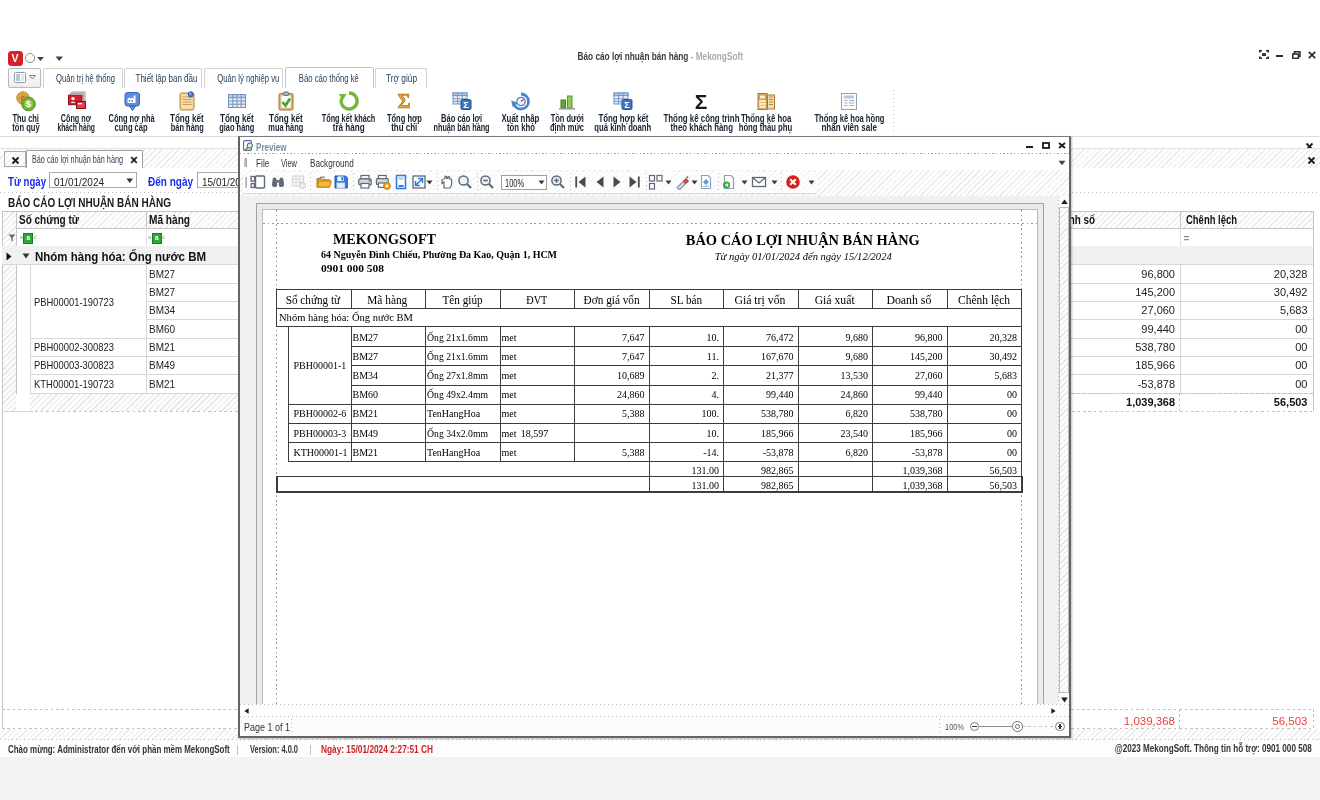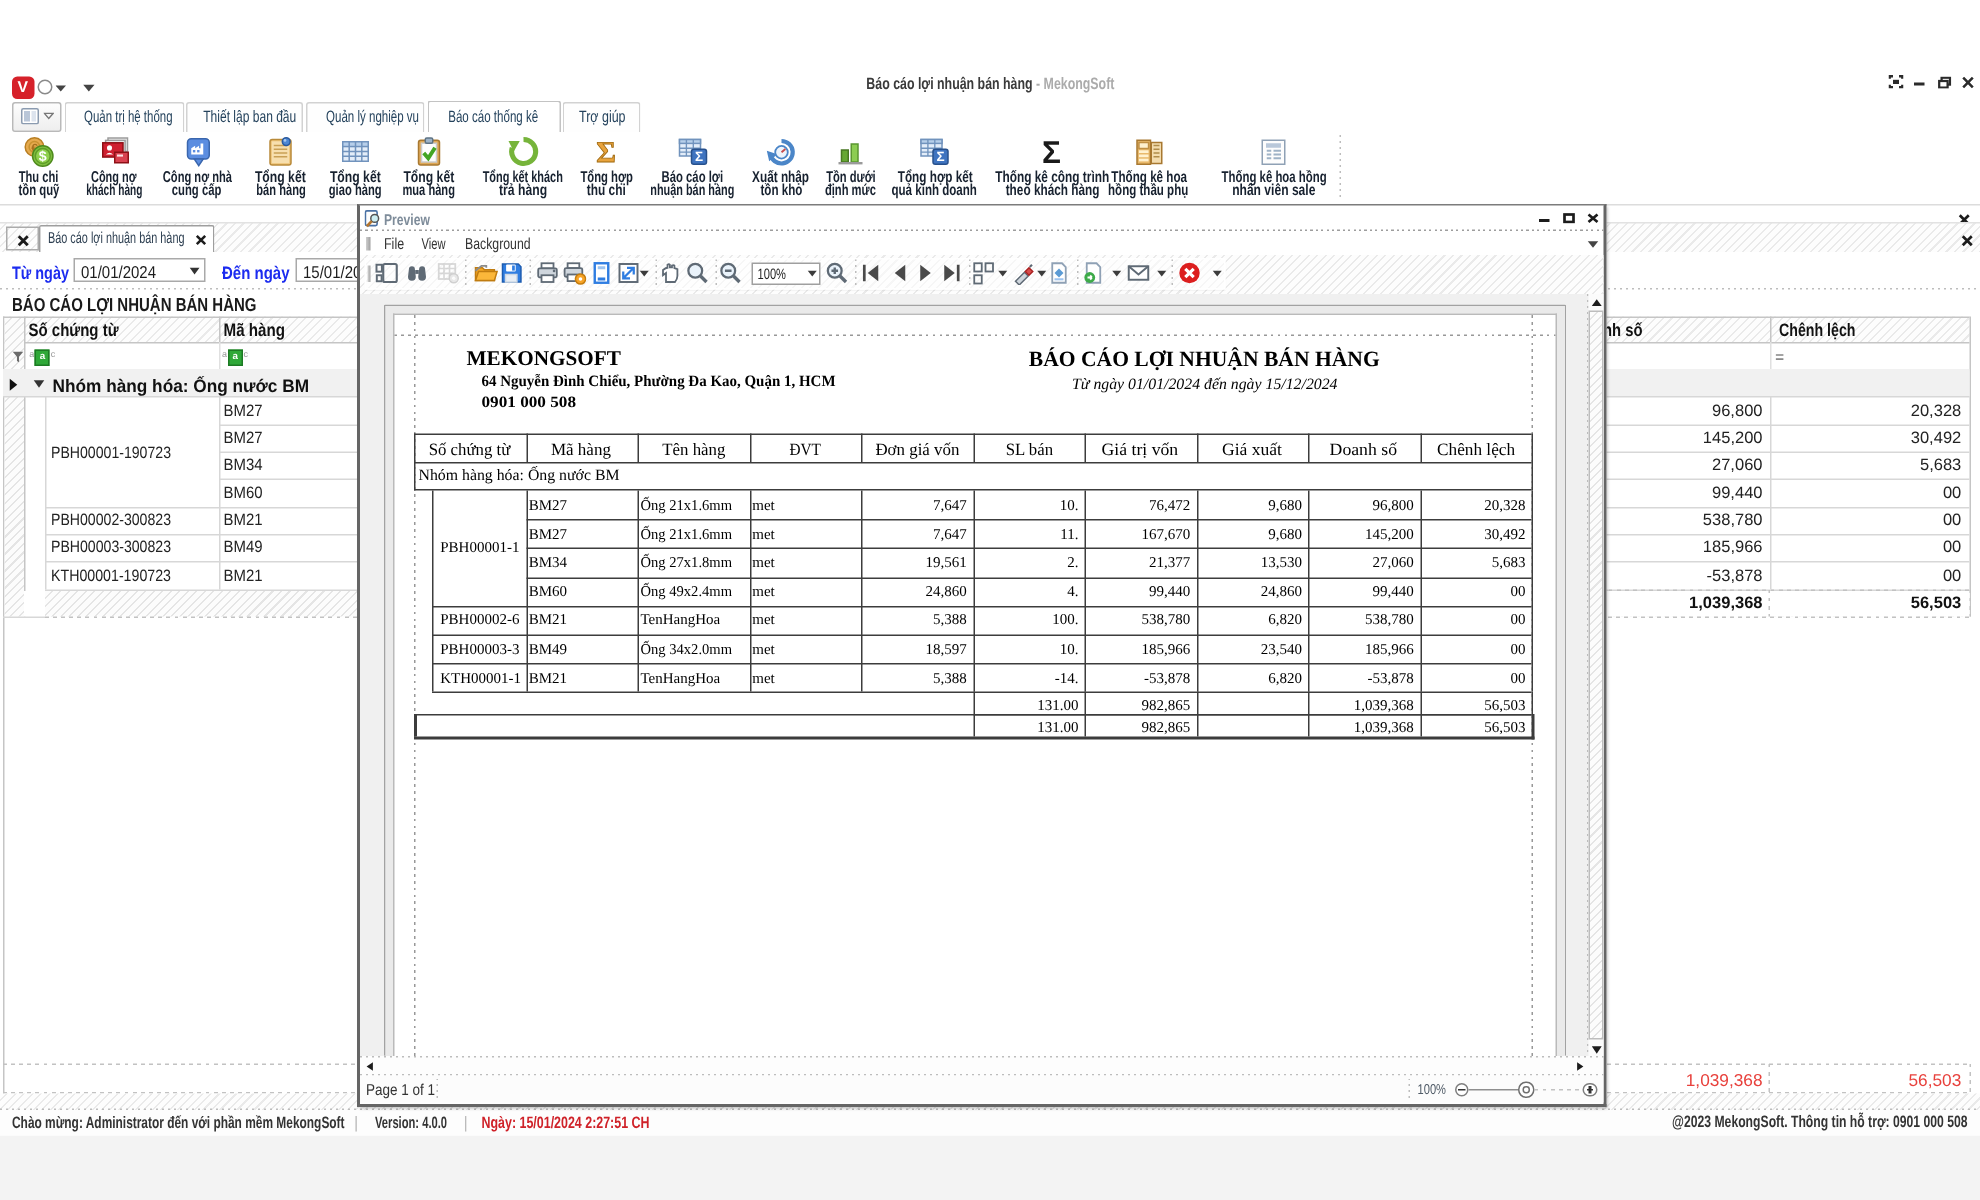--- a/index.html
+++ b/index.html
@@ -484,42 +484,42 @@
   </svg>
 <svg class="abs" style="left:807.5px;top:179.5px" width="7" height="5">
     <path d="M0.5 0.5 L6.5 0.5 L3.5 4.4 Z" fill="#3c3c3c"></path>
   </svg>
 <div class="abs" style="left:240.3px;top:195.8px;width:829.0px;height:508.59999999999997px;background:#f0f0f0"></div>
 <div class="abs" style="left:255.5px;top:202.5px;width:788px;height:501.9px;background:#eaeaea;border:1px solid #a2a2a2;border-bottom:none;border-radius:1px"></div>
 <div class="abs" style="left:261.5px;top:208.5px;width:776px;height:495.9px;background:#ffffff;border:1px solid #bababa;border-bottom:none"></div>
 <div class="abs mdv" style="left:276px;top:209.5px;width:1px;height:494.9px"></div>
 <div class="abs mdv" style="left:1021px;top:209.5px;width:1px;height:494.9px"></div>
 <div class="abs mdh" style="left:262.5px;top:222.8px;width:774px;height:1px"></div>
-<div class="abs" style="left:311px;top:231.0px;font:700 14px 'Liberation Serif',serif;color:#000;white-space:nowrap;line-height:17px;"><span style="display:inline-block;transform:scaleX(1.0108);transform-origin:left center;white-space:nowrap">MEKONGSOFT</span></div>
+<div class="abs" style="left:333px;top:231.0px;font:700 14px 'Liberation Serif',serif;color:#000;white-space:nowrap;line-height:17px;"><span style="display:inline-block;transform:scaleX(1.0108);transform-origin:left center;white-space:nowrap">MEKONGSOFT</span></div>
 <div class="abs" style="left:320.5px;top:248.4px;font:700 10.5px 'Liberation Serif',serif;color:#000;white-space:nowrap;line-height:13.5px;"><span style="display:inline-block;transform:scaleX(0.9501);transform-origin:left center;white-space:nowrap">64 Nguyễn Đình Chiểu, Phường Đa Kao, Quận 1, HCM</span></div>
 <div class="abs" style="left:320.5px;top:261.8px;font:700 10.5px 'Liberation Serif',serif;color:#000;white-space:nowrap;line-height:13.5px;"><span style="display:inline-block;transform:scaleX(1.0909);transform-origin:left center;white-space:nowrap">0901 000 508</span></div>
 <div class="abs" style="left:553px;top:231.5px;width:500px;text-align:center;font:700 14.5px 'Liberation Serif',serif;color:#000;white-space:nowrap;line-height:17.5px;"><span style="display:inline-block;transform:scaleX(0.9930);transform-origin:center center;white-space:nowrap">BÁO CÁO LỢI NHUẬN BÁN HÀNG</span></div>
 <div class="abs" style="left:553px;top:249.5px;width:500px;text-align:center;font:italic 10.5px 'Liberation Serif',serif;color:#000;white-space:nowrap;line-height:13.5px;"><span style="display:inline-block;transform:scaleX(1.0037);transform-origin:center center;white-space:nowrap">Từ ngày 01/01/2024 đến ngày 15/12/2024</span></div>
 <div class="abs" style="left:276px;top:288.5px;width:745px;height:1px;background:#3c3c3c"></div>
 <div class="abs" style="left:276px;top:308.3px;width:745px;height:1px;background:#3c3c3c"></div>
 <div class="abs" style="left:276px;top:326.4px;width:745px;height:1px;background:#3c3c3c"></div>
 <div class="abs" style="left:276px;top:288.5px;width:1px;height:38.5px;background:#3c3c3c"></div>
 <div class="abs" style="left:1021px;top:288.5px;width:1px;height:38.5px;background:#3c3c3c"></div>
 <div class="abs" style="left:350.5px;top:288.5px;width:1px;height:19.80000000000001px;background:#3c3c3c"></div>
 <div class="abs" style="left:425px;top:288.5px;width:1px;height:19.80000000000001px;background:#3c3c3c"></div>
 <div class="abs" style="left:499.5px;top:288.5px;width:1px;height:19.80000000000001px;background:#3c3c3c"></div>
 <div class="abs" style="left:574px;top:288.5px;width:1px;height:19.80000000000001px;background:#3c3c3c"></div>
 <div class="abs" style="left:648.5px;top:288.5px;width:1px;height:19.80000000000001px;background:#3c3c3c"></div>
 <div class="abs" style="left:723px;top:288.5px;width:1px;height:19.80000000000001px;background:#3c3c3c"></div>
 <div class="abs" style="left:797.5px;top:288.5px;width:1px;height:19.80000000000001px;background:#3c3c3c"></div>
 <div class="abs" style="left:872px;top:288.5px;width:1px;height:19.80000000000001px;background:#3c3c3c"></div>
 <div class="abs" style="left:946.5px;top:288.5px;width:1px;height:19.80000000000001px;background:#3c3c3c"></div>
 <div class="abs" style="left:63.25px;top:292.6px;width:500px;text-align:center;font:11.5px 'Liberation Serif',serif;color:#000;white-space:nowrap;line-height:14.5px;"><span style="display:inline-block;transform:scaleX(0.9730);transform-origin:center center;white-space:nowrap">Số chứng từ</span></div>
 <div class="abs" style="left:137.75px;top:292.6px;width:500px;text-align:center;font:11.5px 'Liberation Serif',serif;color:#000;white-space:nowrap;line-height:14.5px;"><span style="display:inline-block;transform:scaleX(0.9862);transform-origin:center center;white-space:nowrap">Mã hàng</span></div>
-<div class="abs" style="left:212.25px;top:292.6px;width:500px;text-align:center;font:11.5px 'Liberation Serif',serif;color:#000;white-space:nowrap;line-height:14.5px;"><span style="display:inline-block;transform:scaleX(0.9743);transform-origin:center center;white-space:nowrap">Tên hàng</span></div>
+<div class="abs" style="left:212.25px;top:292.6px;width:500px;text-align:center;font:11.5px 'Liberation Serif',serif;color:#000;white-space:nowrap;line-height:14.5px;"><span style="display:inline-block;transform:scaleX(0.9743);transform-origin:center center;white-space:nowrap">Tên giúp</span></div>
 <div class="abs" style="left:286.75px;top:292.6px;width:500px;text-align:center;font:11.5px 'Liberation Serif',serif;color:#000;white-space:nowrap;line-height:14.5px;"><span style="display:inline-block;transform:scaleX(0.8885);transform-origin:center center;white-space:nowrap">ĐVT</span></div>
 <div class="abs" style="left:361.25px;top:292.6px;width:500px;text-align:center;font:11.5px 'Liberation Serif',serif;color:#000;white-space:nowrap;line-height:14.5px;"><span style="display:inline-block;transform:scaleX(0.9793);transform-origin:center center;white-space:nowrap">Đơn giá vốn</span></div>
 <div class="abs" style="left:435.75px;top:292.6px;width:500px;text-align:center;font:11.5px 'Liberation Serif',serif;color:#000;white-space:nowrap;line-height:14.5px;"><span style="display:inline-block;transform:scaleX(0.9727);transform-origin:center center;white-space:nowrap">SL bán</span></div>
 <div class="abs" style="left:510.25px;top:292.6px;width:500px;text-align:center;font:11.5px 'Liberation Serif',serif;color:#000;white-space:nowrap;line-height:14.5px;"><span style="display:inline-block;transform:scaleX(1.0236);transform-origin:center center;white-space:nowrap">Giá trị vốn</span></div>
 <div class="abs" style="left:584.75px;top:292.6px;width:500px;text-align:center;font:11.5px 'Liberation Serif',serif;color:#000;white-space:nowrap;line-height:14.5px;"><span style="display:inline-block;transform:scaleX(1.0184);transform-origin:center center;white-space:nowrap">Giá xuất</span></div>
 <div class="abs" style="left:659.25px;top:292.6px;width:500px;text-align:center;font:11.5px 'Liberation Serif',serif;color:#000;white-space:nowrap;line-height:14.5px;"><span style="display:inline-block;transform:scaleX(1.0283);transform-origin:center center;white-space:nowrap">Doanh số</span></div>
 <div class="abs" style="left:733.75px;top:292.6px;width:500px;text-align:center;font:11.5px 'Liberation Serif',serif;color:#000;white-space:nowrap;line-height:14.5px;"><span style="display:inline-block;transform:scaleX(0.9990);transform-origin:center center;white-space:nowrap">Chênh lệch</span></div>
 <div class="abs" style="left:278.5px;top:310.6px;font:10.5px 'Liberation Serif',serif;color:#000;white-space:nowrap;line-height:13.5px;"><span style="display:inline-block;transform:scaleX(1.0042);transform-origin:left center;white-space:nowrap">Nhóm hàng hóa: Ống nước BM</span></div>
 <div class="abs" style="left:287.9px;top:327.0px;width:1px;height:134.39999999999998px;background:#3c3c3c"></div>
 <div class="abs" style="left:1021px;top:327.0px;width:1px;height:134.39999999999998px;background:#3c3c3c"></div>
@@ -569,21 +569,21 @@
 <div class="abs" style="left:501.5px;top:349.8px;font:10px 'Liberation Serif',serif;color:#000;white-space:nowrap;line-height:13px;">met</div>
 <div class="abs" style="left:424.5px;top:349.8px;width:220px;text-align:right;font:10px 'Liberation Serif',serif;color:#000;white-space:nowrap;line-height:13px;">7,647</div>
 <div class="abs" style="left:499px;top:349.8px;width:220px;text-align:right;font:10px 'Liberation Serif',serif;color:#000;white-space:nowrap;line-height:13px;">11.</div>
 <div class="abs" style="left:573.5px;top:349.8px;width:220px;text-align:right;font:10px 'Liberation Serif',serif;color:#000;white-space:nowrap;line-height:13px;">167,670</div>
 <div class="abs" style="left:648px;top:349.8px;width:220px;text-align:right;font:10px 'Liberation Serif',serif;color:#000;white-space:nowrap;line-height:13px;">9,680</div>
 <div class="abs" style="left:722.5px;top:349.8px;width:220px;text-align:right;font:10px 'Liberation Serif',serif;color:#000;white-space:nowrap;line-height:13px;">145,200</div>
 <div class="abs" style="left:797px;top:349.8px;width:220px;text-align:right;font:10px 'Liberation Serif',serif;color:#000;white-space:nowrap;line-height:13px;">30,492</div>
 <div class="abs" style="left:352.5px;top:369.0px;font:10px 'Liberation Serif',serif;color:#000;white-space:nowrap;line-height:13px;">BM34</div>
 <div class="abs" style="left:427px;top:369.0px;font:10px 'Liberation Serif',serif;color:#000;white-space:nowrap;line-height:13px;"><span style="display:inline-block;transform:scaleX(0.9717);transform-origin:left center;white-space:nowrap">Ống 27x1.8mm</span></div>
 <div class="abs" style="left:501.5px;top:369.0px;font:10px 'Liberation Serif',serif;color:#000;white-space:nowrap;line-height:13px;">met</div>
-<div class="abs" style="left:424.5px;top:369.0px;width:220px;text-align:right;font:10px 'Liberation Serif',serif;color:#000;white-space:nowrap;line-height:13px;">19,561</div>
+<div class="abs" style="left:424.5px;top:369.0px;width:220px;text-align:right;font:10px 'Liberation Serif',serif;color:#000;white-space:nowrap;line-height:13px;">10,689</div>
 <div class="abs" style="left:499px;top:369.0px;width:220px;text-align:right;font:10px 'Liberation Serif',serif;color:#000;white-space:nowrap;line-height:13px;">2.</div>
 <div class="abs" style="left:573.5px;top:369.0px;width:220px;text-align:right;font:10px 'Liberation Serif',serif;color:#000;white-space:nowrap;line-height:13px;">21,377</div>
 <div class="abs" style="left:648px;top:369.0px;width:220px;text-align:right;font:10px 'Liberation Serif',serif;color:#000;white-space:nowrap;line-height:13px;">13,530</div>
 <div class="abs" style="left:722.5px;top:369.0px;width:220px;text-align:right;font:10px 'Liberation Serif',serif;color:#000;white-space:nowrap;line-height:13px;">27,060</div>
 <div class="abs" style="left:797px;top:369.0px;width:220px;text-align:right;font:10px 'Liberation Serif',serif;color:#000;white-space:nowrap;line-height:13px;">5,683</div>
 <div class="abs" style="left:352.5px;top:388.20000000000005px;font:10px 'Liberation Serif',serif;color:#000;white-space:nowrap;line-height:13px;">BM60</div>
 <div class="abs" style="left:427px;top:388.20000000000005px;font:10px 'Liberation Serif',serif;color:#000;white-space:nowrap;line-height:13px;"><span style="display:inline-block;transform:scaleX(0.9717);transform-origin:left center;white-space:nowrap">Ống 49x2.4mm</span></div>
 <div class="abs" style="left:501.5px;top:388.20000000000005px;font:10px 'Liberation Serif',serif;color:#000;white-space:nowrap;line-height:13px;">met</div>
 <div class="abs" style="left:424.5px;top:388.20000000000005px;width:220px;text-align:right;font:10px 'Liberation Serif',serif;color:#000;white-space:nowrap;line-height:13px;">24,860</div>
 <div class="abs" style="left:499px;top:388.20000000000005px;width:220px;text-align:right;font:10px 'Liberation Serif',serif;color:#000;white-space:nowrap;line-height:13px;">4.</div>
@@ -598,21 +598,21 @@
 <div class="abs" style="left:424.5px;top:407.40000000000003px;width:220px;text-align:right;font:10px 'Liberation Serif',serif;color:#000;white-space:nowrap;line-height:13px;">5,388</div>
 <div class="abs" style="left:499px;top:407.40000000000003px;width:220px;text-align:right;font:10px 'Liberation Serif',serif;color:#000;white-space:nowrap;line-height:13px;">100.</div>
 <div class="abs" style="left:573.5px;top:407.40000000000003px;width:220px;text-align:right;font:10px 'Liberation Serif',serif;color:#000;white-space:nowrap;line-height:13px;">538,780</div>
 <div class="abs" style="left:648px;top:407.40000000000003px;width:220px;text-align:right;font:10px 'Liberation Serif',serif;color:#000;white-space:nowrap;line-height:13px;">6,820</div>
 <div class="abs" style="left:722.5px;top:407.40000000000003px;width:220px;text-align:right;font:10px 'Liberation Serif',serif;color:#000;white-space:nowrap;line-height:13px;">538,780</div>
 <div class="abs" style="left:797px;top:407.40000000000003px;width:220px;text-align:right;font:10px 'Liberation Serif',serif;color:#000;white-space:nowrap;line-height:13px;">00</div>
 <div class="abs" style="left:293.5px;top:426.6px;font:10px 'Liberation Serif',serif;color:#000;white-space:nowrap;line-height:13px;">PBH00003-3</div>
 <div class="abs" style="left:352.5px;top:426.6px;font:10px 'Liberation Serif',serif;color:#000;white-space:nowrap;line-height:13px;">BM49</div>
 <div class="abs" style="left:427px;top:426.6px;font:10px 'Liberation Serif',serif;color:#000;white-space:nowrap;line-height:13px;"><span style="display:inline-block;transform:scaleX(0.9717);transform-origin:left center;white-space:nowrap">Ống 34x2.0mm</span></div>
 <div class="abs" style="left:501.5px;top:426.6px;font:10px 'Liberation Serif',serif;color:#000;white-space:nowrap;line-height:13px;">met</div>
-<div class="abs" style="left:424.5px;top:426.6px;width:220px;text-align:right;font:10px 'Liberation Serif',serif;color:#000;white-space:nowrap;line-height:13px;">18,597</div>
+<div class="abs" style="left:424.5px;top:426.6px;width:220px;text-align:center;font:10px 'Liberation Serif',serif;color:#000;white-space:nowrap;line-height:13px;">18,597</div>
 <div class="abs" style="left:499px;top:426.6px;width:220px;text-align:right;font:10px 'Liberation Serif',serif;color:#000;white-space:nowrap;line-height:13px;">10.</div>
 <div class="abs" style="left:573.5px;top:426.6px;width:220px;text-align:right;font:10px 'Liberation Serif',serif;color:#000;white-space:nowrap;line-height:13px;">185,966</div>
 <div class="abs" style="left:648px;top:426.6px;width:220px;text-align:right;font:10px 'Liberation Serif',serif;color:#000;white-space:nowrap;line-height:13px;">23,540</div>
 <div class="abs" style="left:722.5px;top:426.6px;width:220px;text-align:right;font:10px 'Liberation Serif',serif;color:#000;white-space:nowrap;line-height:13px;">185,966</div>
 <div class="abs" style="left:797px;top:426.6px;width:220px;text-align:right;font:10px 'Liberation Serif',serif;color:#000;white-space:nowrap;line-height:13px;">00</div>
 <div class="abs" style="left:293.5px;top:445.8px;font:10px 'Liberation Serif',serif;color:#000;white-space:nowrap;line-height:13px;">KTH00001-1</div>
 <div class="abs" style="left:352.5px;top:445.8px;font:10px 'Liberation Serif',serif;color:#000;white-space:nowrap;line-height:13px;">BM21</div>
 <div class="abs" style="left:427px;top:445.8px;font:10px 'Liberation Serif',serif;color:#000;white-space:nowrap;line-height:13px;">TenHangHoa</div>
 <div class="abs" style="left:501.5px;top:445.8px;font:10px 'Liberation Serif',serif;color:#000;white-space:nowrap;line-height:13px;">met</div>
 <div class="abs" style="left:424.5px;top:445.8px;width:220px;text-align:right;font:10px 'Liberation Serif',serif;color:#000;white-space:nowrap;line-height:13px;">5,388</div>

